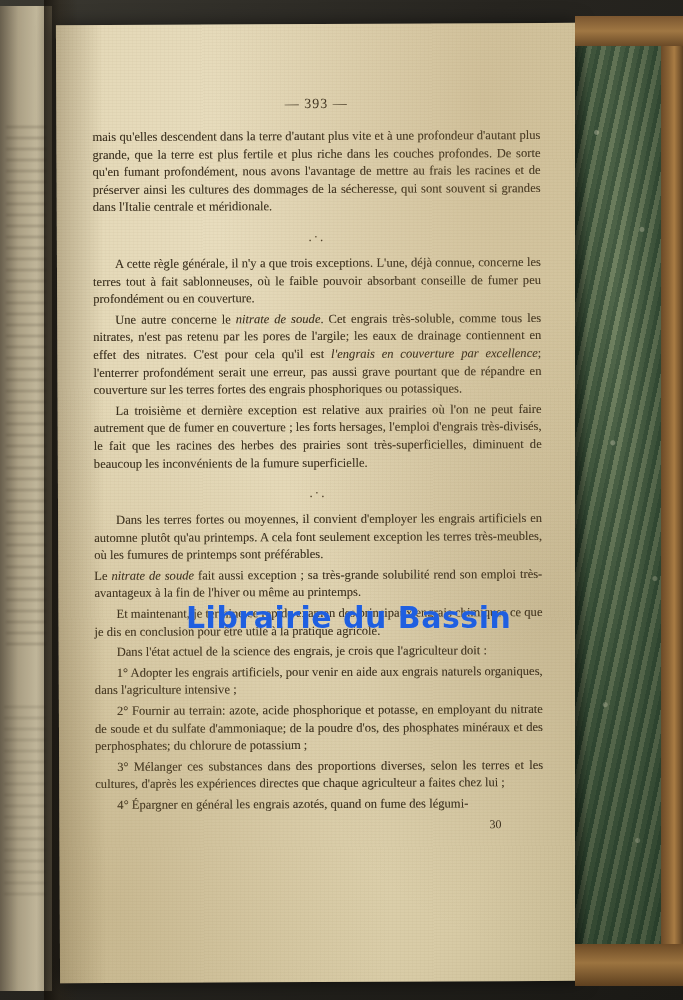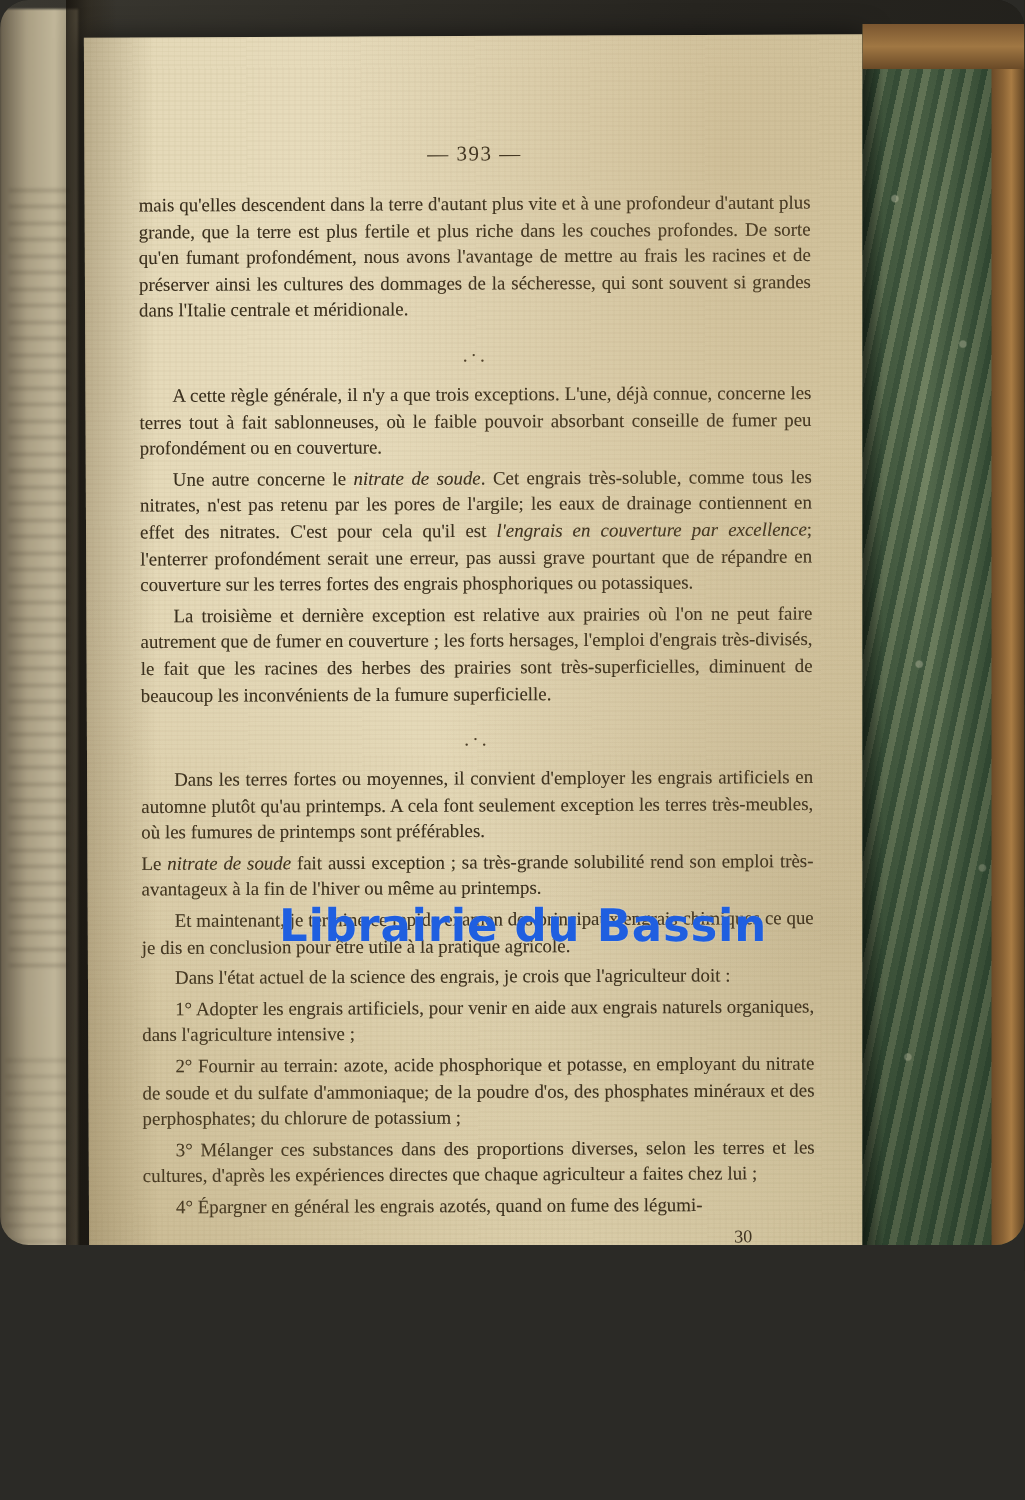--- a/index.html
+++ b/index.html
@@ -10,24 +10,23 @@
   body {
     width: 683px;
     height: 1000px;
     overflow: hidden;
     font-family: "Liberation Serif", serif;
   }
 
   #scan {
     position: relative;
     width: 683px;
-    height: 830px;
+    height: 1000px;
     background: #1d1c18;
     overflow: hidden;
-    border-radius: 19px;
   }
 
   
   .backdrop {
     position: absolute;
     inset: 0;
     background:
       linear-gradient(120deg, #3a3831 0%, #272520 40%, #1a1915 100%);
   }
 

